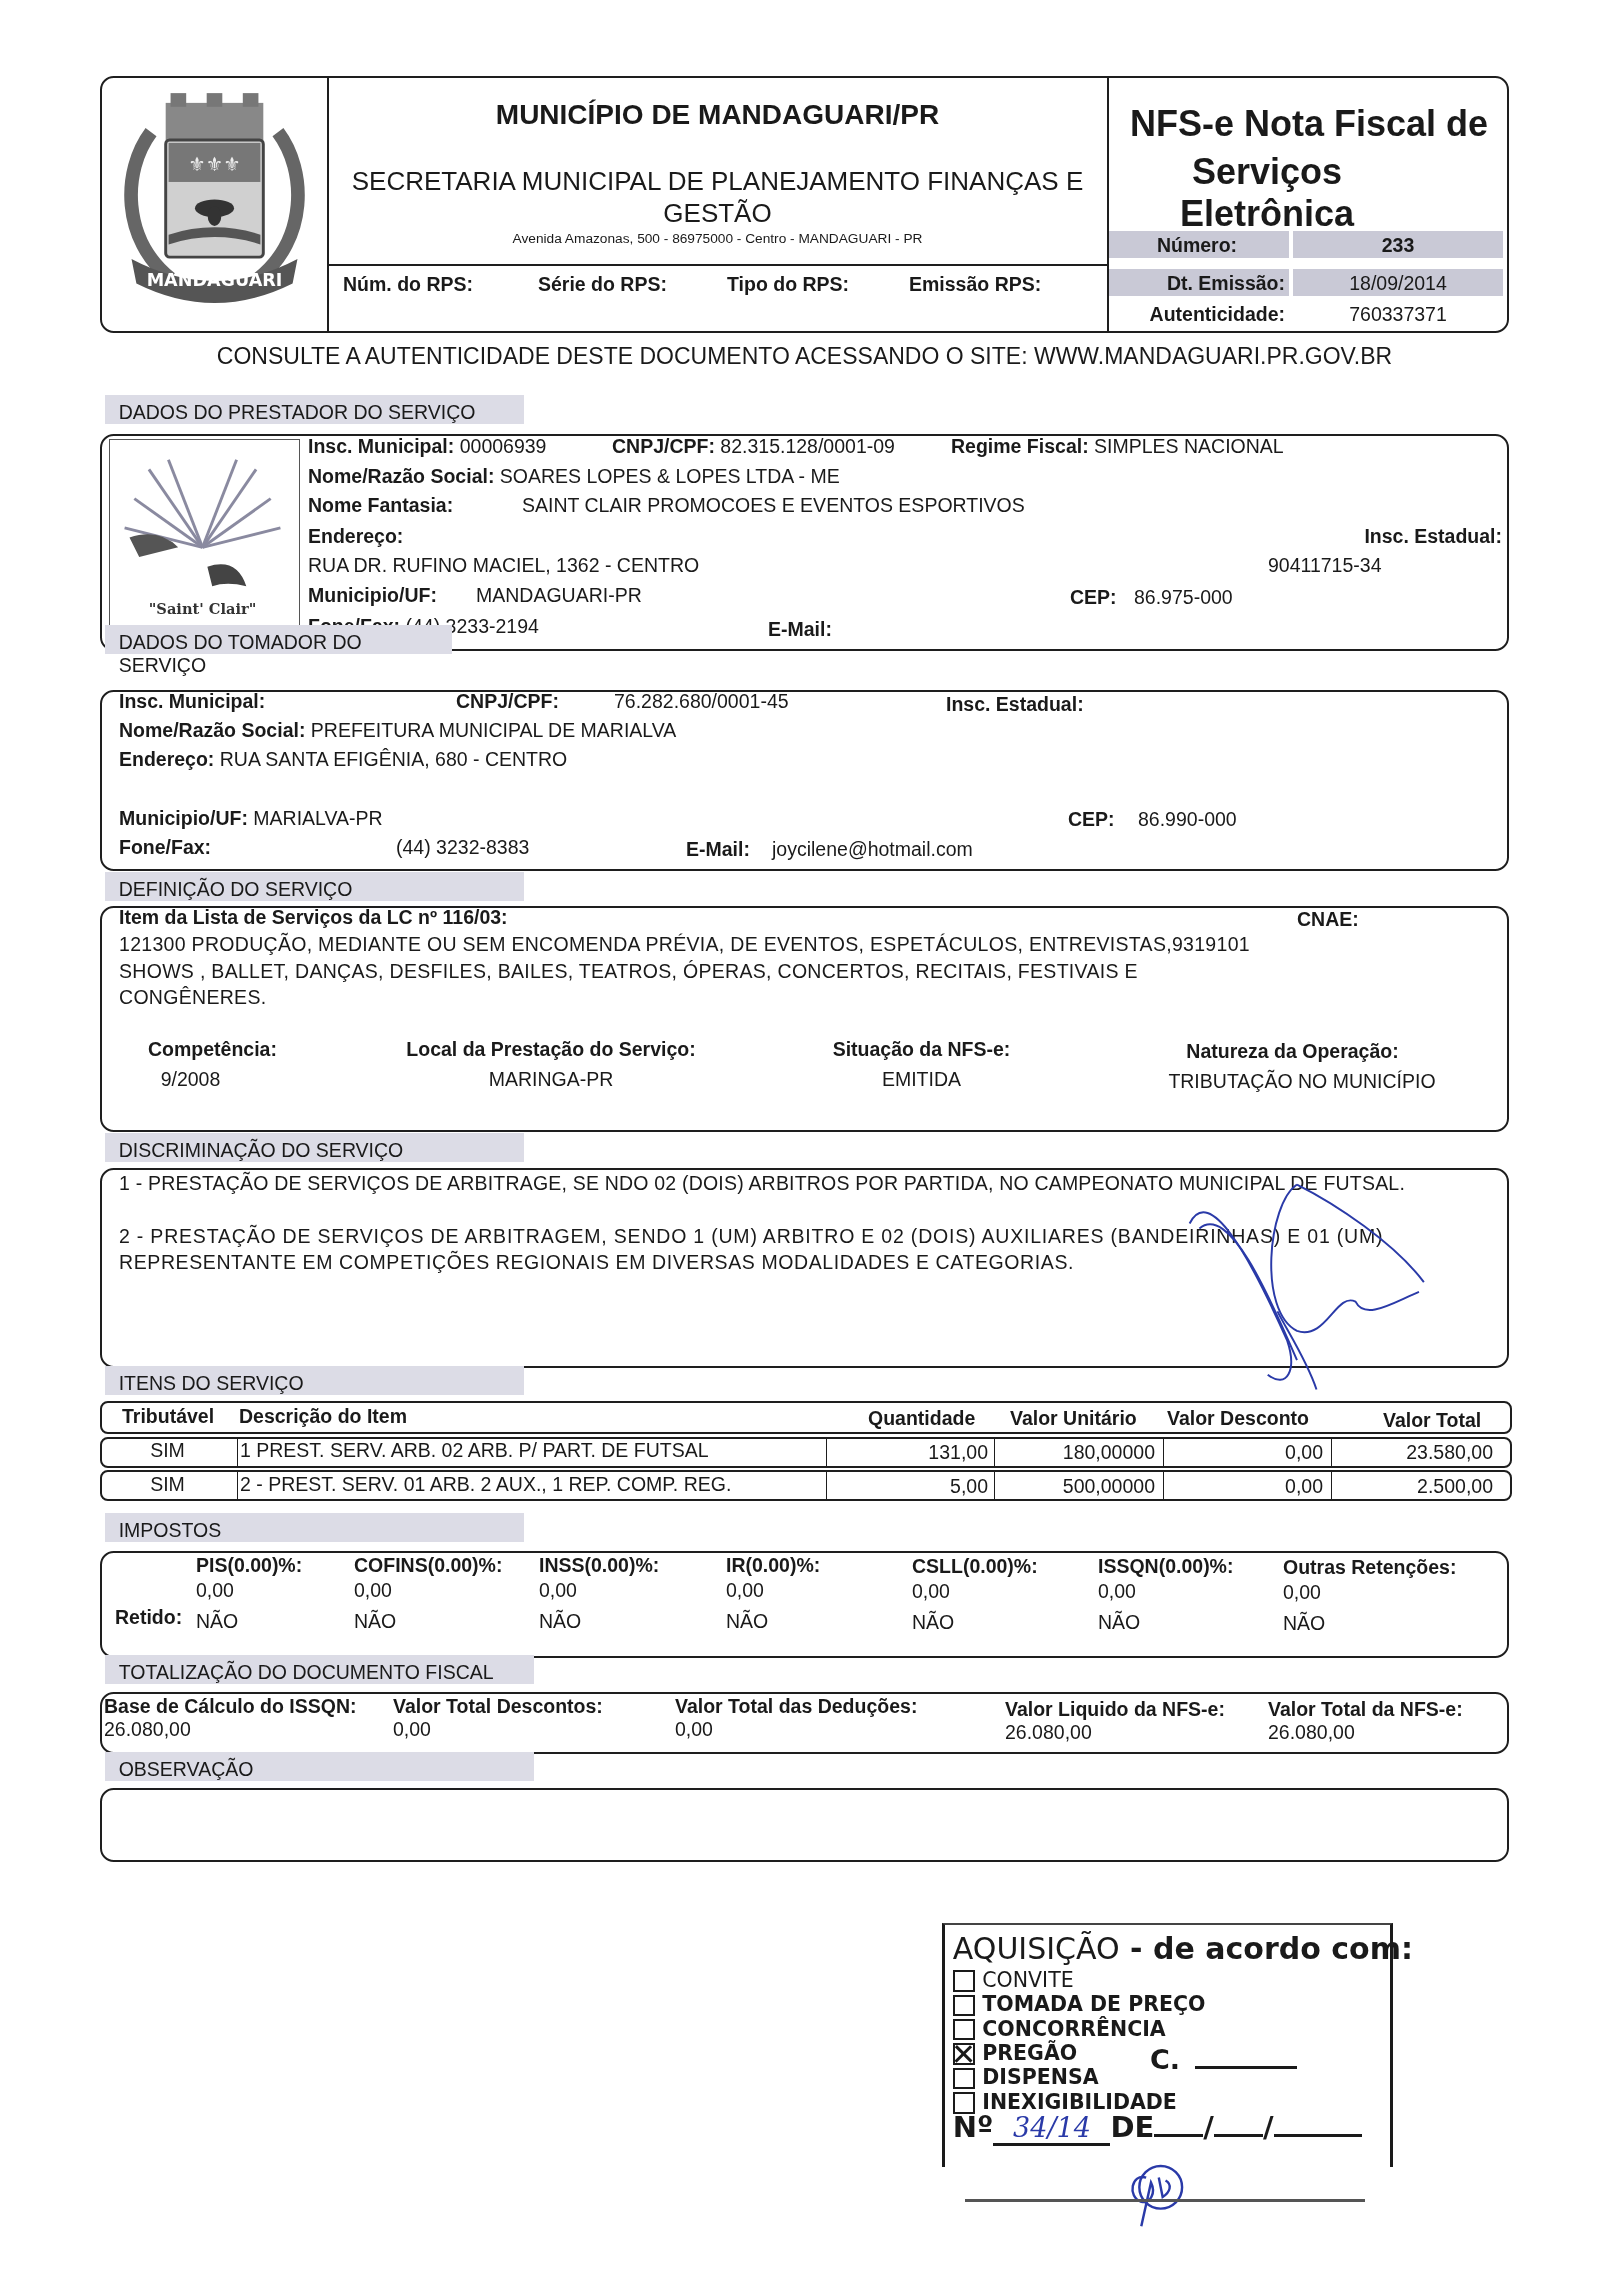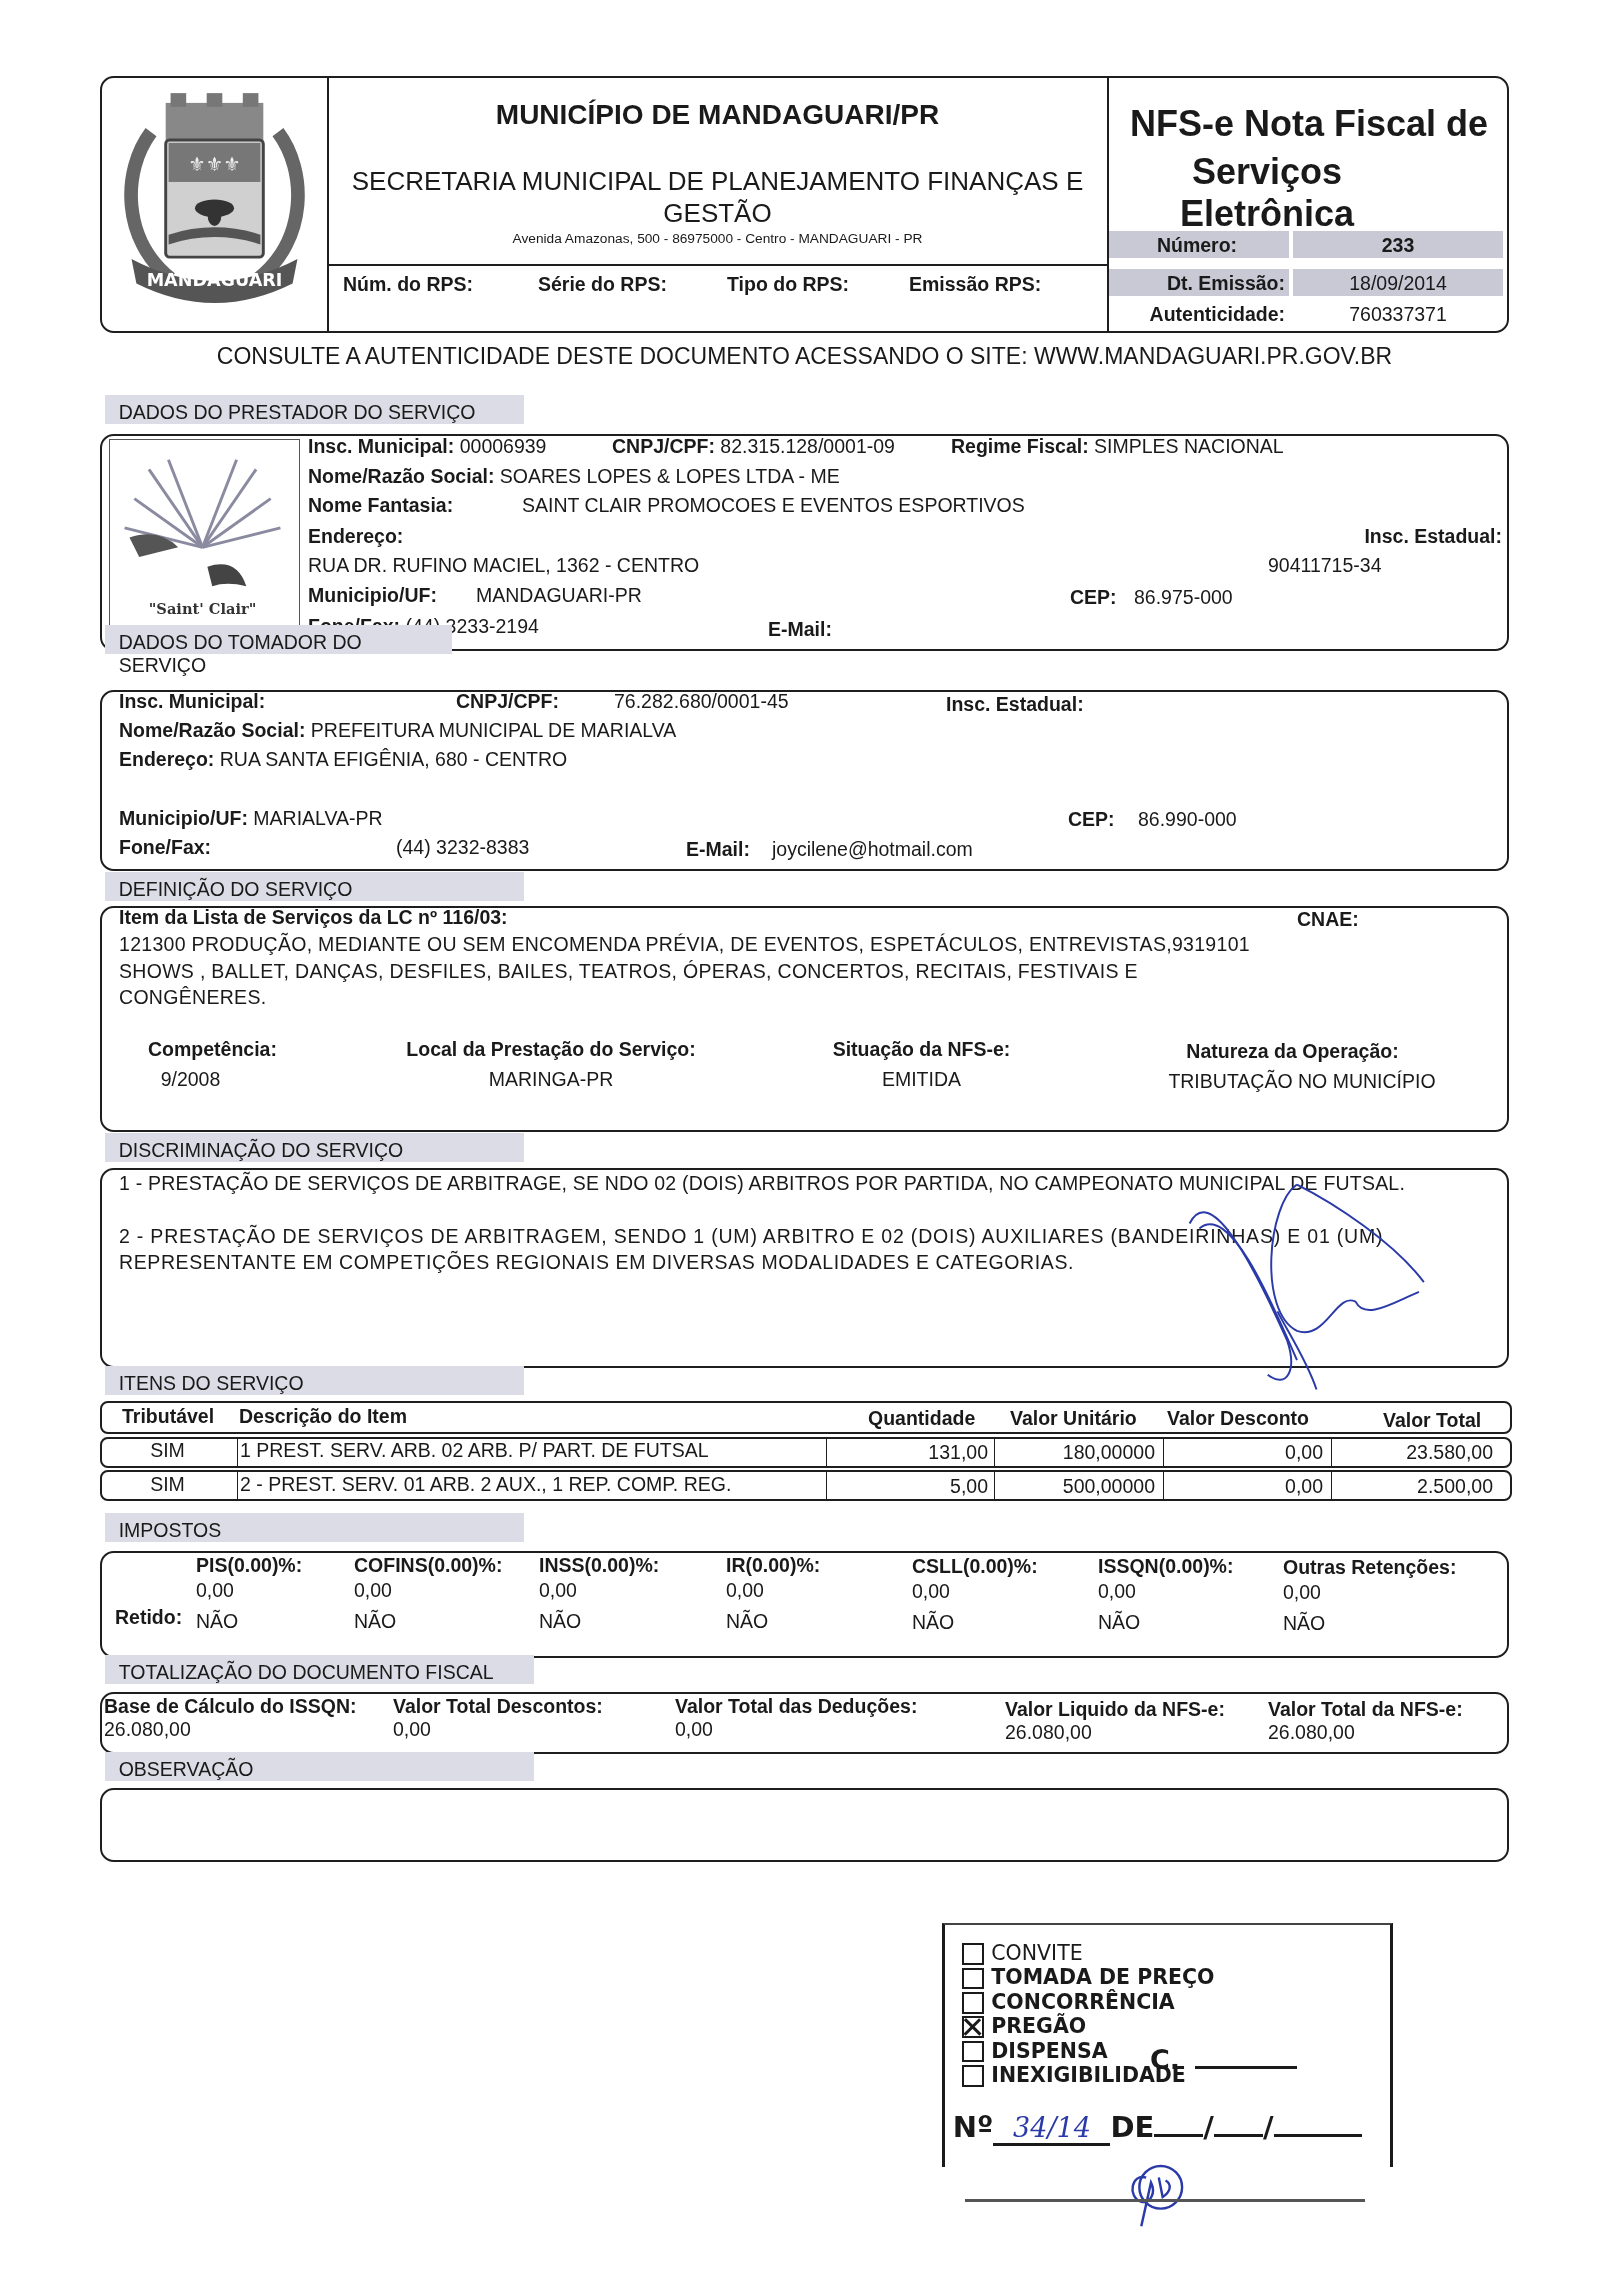--- a/index.html
+++ b/index.html
@@ -287,21 +287,24 @@
   <div class="lbl">Valor Total da NFS-e:</div>
   <div>26.080,00</div>
 </div>
 
 <div class="sec-title" style="left:105px; top:1752px; width:429px;">OBSERVAÇÃO</div>
 <div class="box" style="left:100px; top:1788px; width:1409px; height:74px;">
   <div class="t20" style="padding:7.8px 13.7px;"></div>
 </div>
 
 <div class="abs" style="left:942px; top:1923px; width:451px; height:244px; border-left:3.9px solid #1a1a1a; border-right:3.9px solid #1a1a1a; border-top:2.9px solid #444;">
-  <div style="padding-left:17px; margin-top:16px;">
+  <div style="font-family:'DejaVu Sans', sans-serif; font-size:30px; padding:5.9px 5.9px 0 7.8px; white-space:nowrap;">
+    <span>AQUISIÇÃO</span><span style="font-weight:bold;"> - de acordo com:</span>
+  </div>
+  <div style="padding-left:8px; margin-top:2px;">
     <div class="stamp-item"><span class="chk"></span><span style="font-weight:normal;">CONVITE</span></div>
     <div class="stamp-item"><span class="chk"></span><span>TOMADA DE PREÇO</span></div>
     <div class="stamp-item"><span class="chk"></span><span>CONCORRÊNCIA</span></div>
     <div class="stamp-item"><span class="chk x"></span><span>PREGÃO</span></div>
     <div class="stamp-item"><span class="chk"></span><span>DISPENSA</span></div>
     <div class="stamp-item"><span class="chk"></span><span>INEXIGIBILIDADE</span></div>
   </div>
   <div class="abs" style="left:205px; top:119px; font-family:'DejaVu Sans', sans-serif; font-weight:bold; font-size:27px;">
     <span>C.</span>
     <span style="display:inline-block; width:102px; border-bottom:3.9px solid #1a1a1a; margin-left:5.9px;"></span>

